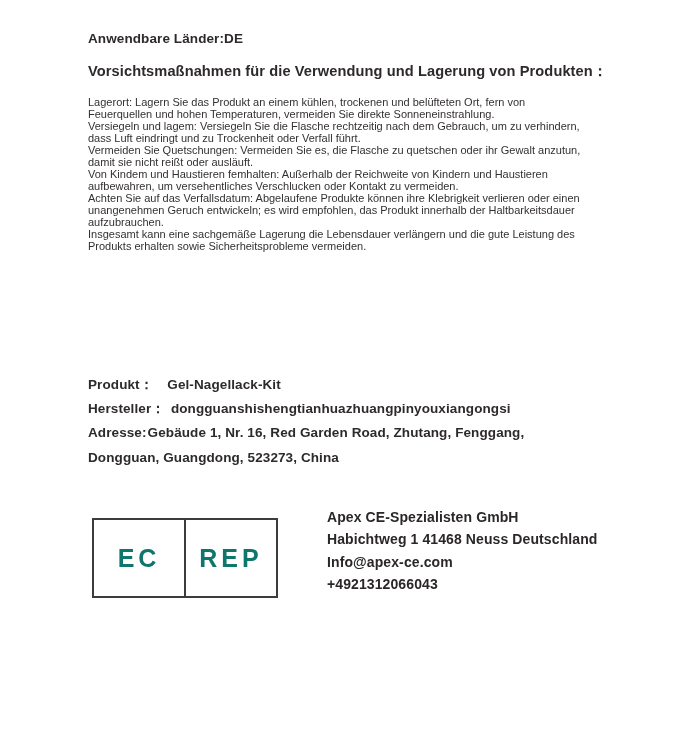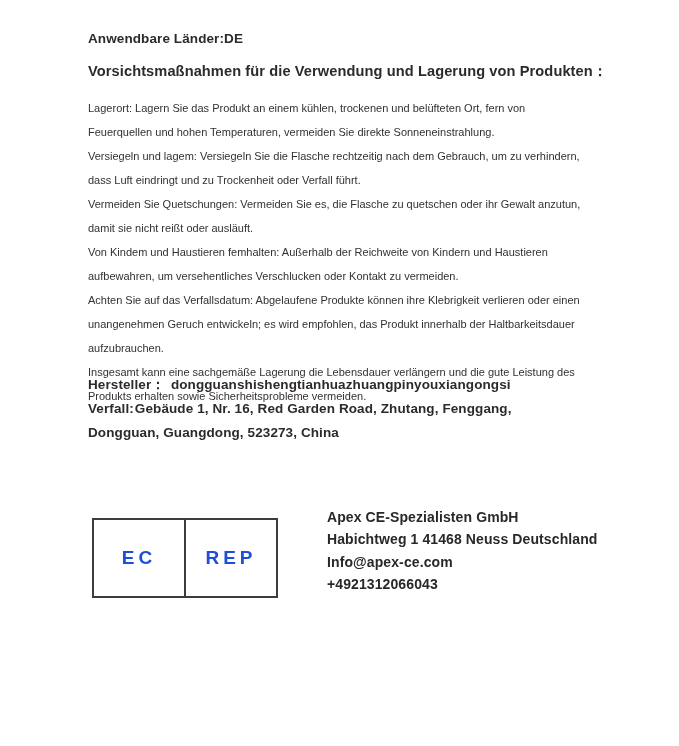--- a/index.html
+++ b/index.html
@@ -14,38 +14,38 @@
   .h1{
     position:absolute;left:88px;top:31px;
     font-size:13.5px;font-weight:bold;letter-spacing:.1px;
   }
   .h2{
     position:absolute;left:88px;top:62px;
     font-size:14.6px;font-weight:bold;letter-spacing:.1px;
   }
   .body-text{
     position:absolute;left:88px;top:96px;width:504px;
-    font-size:11px;line-height:24px;color:#343031;
+    font-size:11px;line-height:12px;color:#343031;
   }
   .body-text p{margin:0;padding:0;}
   .product-block{
     position:absolute;left:88px;top:373px;
     font-size:13.5px;font-weight:bold;line-height:24.2px;letter-spacing:.1px;
   }
   .val-pad-s{margin-left:4px;}
   .val-pad-m{margin-left:14px;}
   .val-pad-h{margin-left:6px;}
   .val-pad-a{margin-left:1px;}
   .ec-rep-box{
     position:absolute;left:92px;top:518px;width:186px;height:80px;
     border:2px solid #3c3c3c;display:flex;box-sizing:border-box;background:#fff;
   }
   .ec-cell{
     flex:1;display:flex;align-items:center;justify-content:center;
-    font-size:19px;font-weight:bold;letter-spacing:4px;color:#1d4ed8;
+    font-size:25px;font-weight:bold;letter-spacing:4px;color:#0f766e;
     font-family:"Liberation Sans", sans-serif;
   }
   .ec-cell.left{border-right:2px solid #3c3c3c;}
   .rep-block{
     position:absolute;left:327px;top:506px;
     font-size:14px;font-weight:bold;line-height:22.4px;letter-spacing:.1px;color:#2b2728;
   }
   .symbols-row{position:absolute;left:0;top:0;width:679px;height:746px;pointer-events:none;}
   .sym{position:absolute;}
   .sym-ce{left:95px;top:659px;}
@@ -65,24 +65,27 @@
     <p>Lagerort: Lagern Sie das Produkt an einem kühlen, trockenen und belüfteten Ort, fern von Feuerquellen und hohen Temperaturen, vermeiden Sie direkte Sonneneinstrahlung.</p>
     <p>Versiegeln und lagem: Versiegeln Sie die Flasche rechtzeitig nach dem Gebrauch, um zu verhindern, dass Luft eindringt und zu Trockenheit oder Verfall führt.</p>
     <p>Vermeiden Sie Quetschungen: Vermeiden Sie es, die Flasche zu quetschen oder ihr Gewalt anzutun, damit sie nicht reißt oder ausläuft.</p>
     <p>Von Kindem und Haustieren femhalten: Außerhalb der Reichweite von Kindern und Haustieren aufbewahren, um versehentliches Verschlucken oder Kontakt zu vermeiden.</p>
     <p>Achten Sie auf das Verfallsdatum: Abgelaufene Produkte können ihre Klebrigkeit verlieren oder einen unangenehmen Geruch entwickeln; es wird empfohlen, das Produkt innerhalb der Haltbarkeitsdauer aufzubrauchen.</p>
     <p>Insgesamt kann eine sachgemäße Lagerung die Lebensdauer verlängern und die gute Leistung des Produkts erhalten sowie Sicherheitsprobleme vermeiden.</p>
   </div>
 
   <div class="product-block">
     <div>
+      <span>Produkt：</span><span class="val-pad-m">Gel-Nagellack-Kit</span>
+    </div>
+    <div>
       <span>Hersteller：</span><span class="val-pad-h">dongguanshishengtianhuazhuangpinyouxiangongsi</span>
     </div>
     <div>
-      <span>Verfall:</span><span class="val-pad-a">Gebäude 1, Nr. 16, Red Garden Road, Zhutang, Fenggang,</span>
+      <span>Adresse:</span><span class="val-pad-a">Gebäude 1, Nr. 16, Red Garden Road, Zhutang, Fenggang,</span>
     </div>
     <div>
       <span>Dongguan, Guangdong, 523273, China</span>
     </div>
   </div>
 
   <div class="ec-rep-box">
     <div class="ec-cell left">EC</div>
     <div class="ec-cell">REP</div>
   </div>

